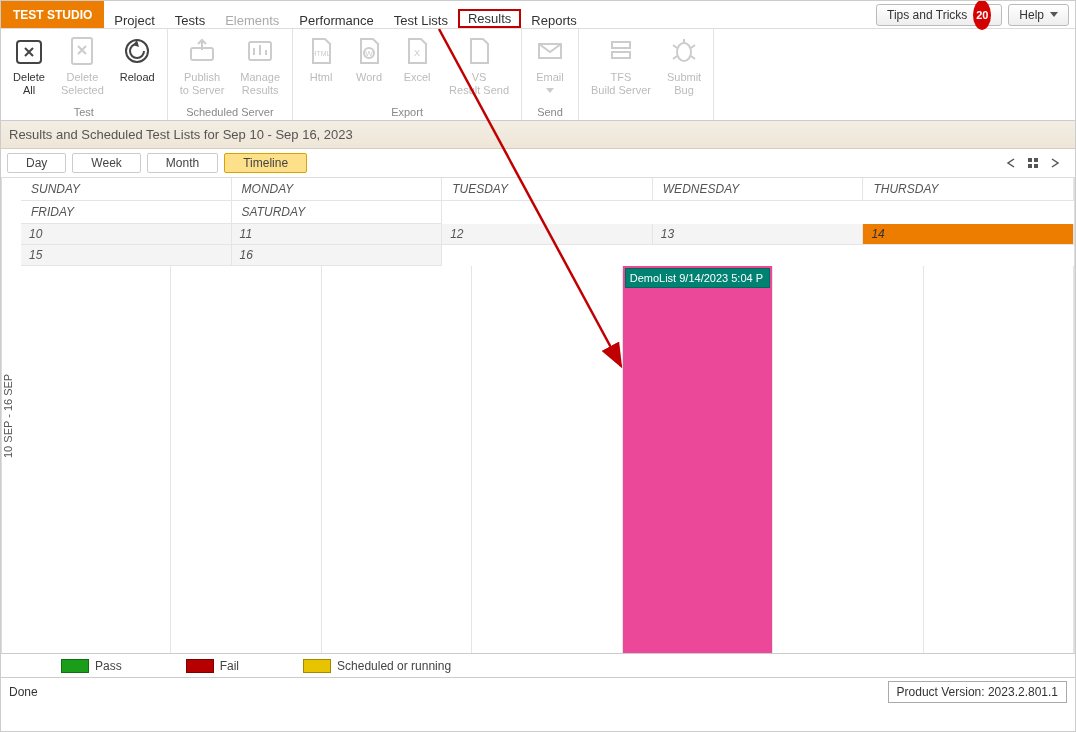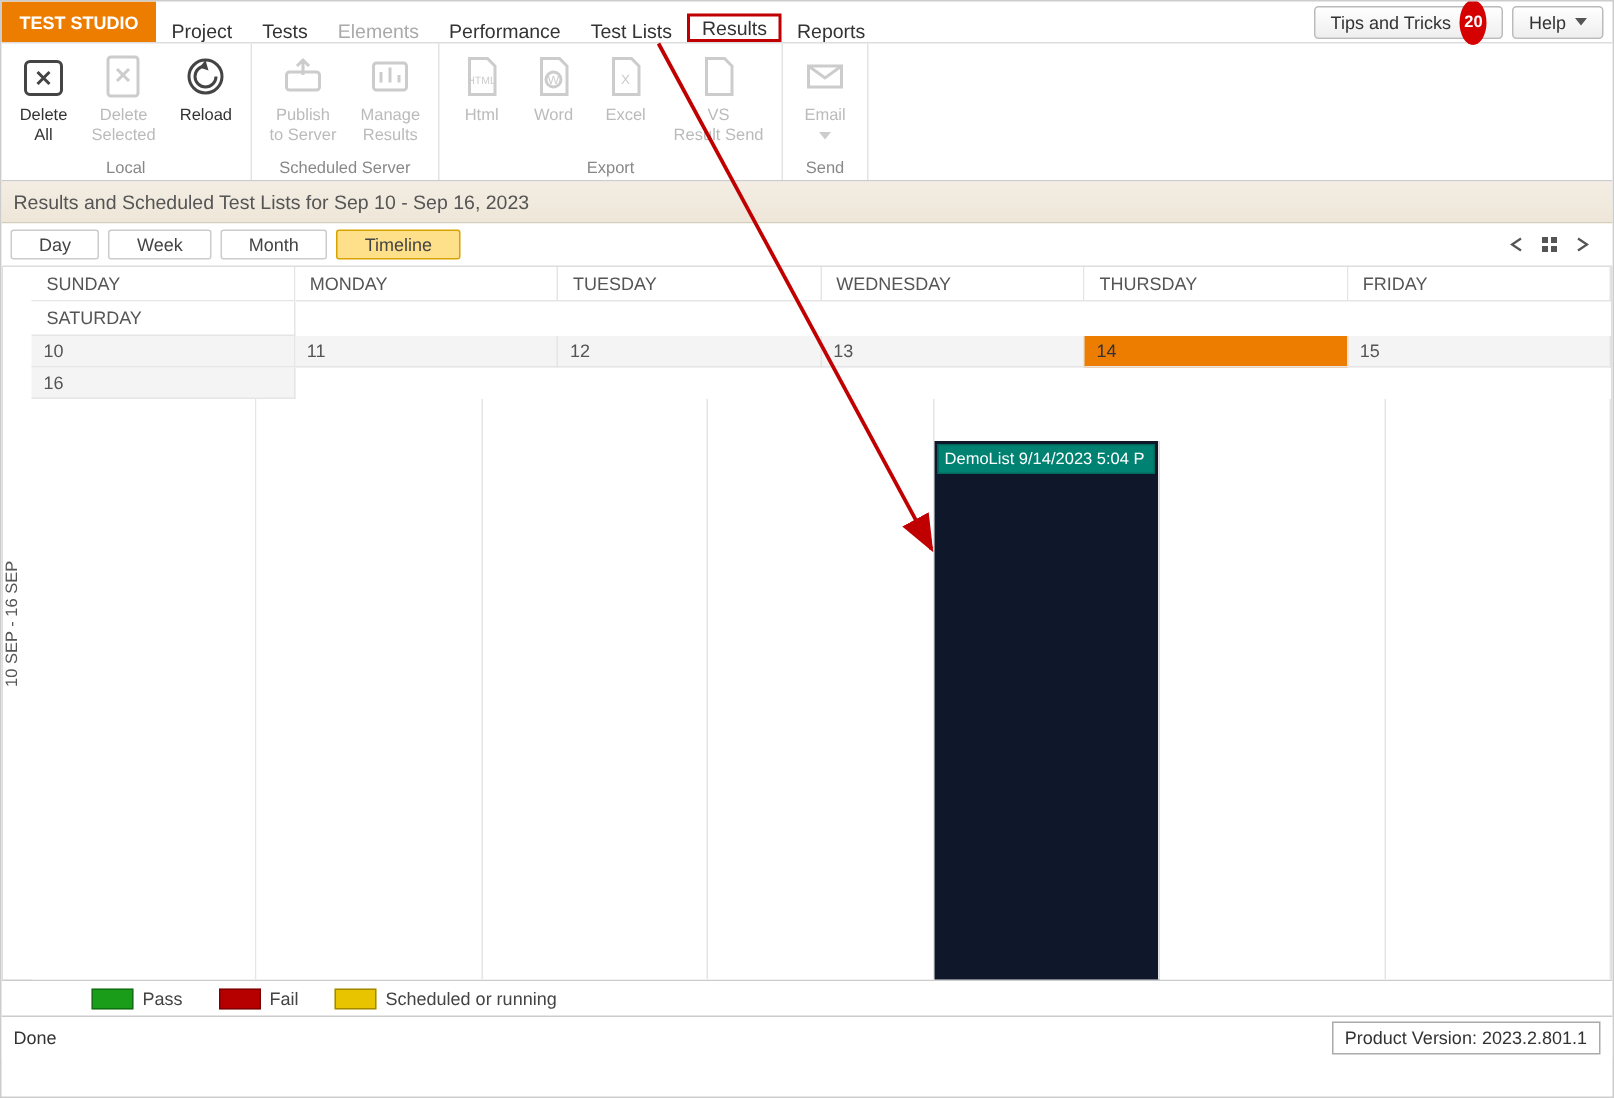--- a/index.html
+++ b/index.html
@@ -196,21 +196,22 @@
     border-right: 1px solid #ddd;
   }
   .calendar {
     flex: 1;
     display: flex;
     flex-direction: column;
     border-right: 1px solid #ddd;
   }
   .cal-header-row, .cal-date-row {
     display: grid;
-    grid-template-columns: repeat(6, 1fr);
+    grid-template-columns: repeat(5, 1fr);
+    font-style: italic;
   }
   .cal-header-cell {
     border-right: 1px solid #e5e5e5;
     border-bottom: 1px solid #e5e5e5;
     padding: 4px 10px;
     font-size: 12px;
     color: #555;
     background: #fff;
   }
   .cal-date-cell {
@@ -225,22 +226,21 @@
     flex: 1;
     display: grid;
     grid-template-columns: repeat(7, 1fr);
   }
   .cal-body-cell {
     border-right: 1px solid #e5e5e5;
     position: relative;
     background: #fff;
   }
   .cal-body-cell.current {
-    background: #0f172a;
-    margin-top: 28px;
+    background: #ec4899;
   }
   .cal-date-cell.current {
     background: #ed7d00;
     color: #333;
   }
   .event-chip {
     position: absolute;
     top: 2px;
     left: 2px;
     right: 2px;
@@ -252,21 +252,21 @@
     white-space: nowrap;
     overflow: hidden;
     cursor: pointer;
   }
 
   
   .legend {
     height: 24px;
     display: flex;
     align-items: center;
-    gap: 24px;
+    gap: 64px;
     padding-left: 60px;
     font-size: 12px;
     color: #444;
     border-bottom: 1px solid #ccc;
   }
   .legend-item {
     display: flex;
     align-items: center;
     gap: 6px;
   }
@@ -353,21 +353,21 @@
         <div class="ribbon-icon">
           <svg width="30" height="30">
               <circle cx="15" cy="15" r="11" fill="none" stroke="#444" stroke-width="2" class="icon-stroke"></circle>
               <path d="M15 8 a7 7 0 1 0 7 7" fill="none" stroke="#444" stroke-width="2" class="icon-stroke"></path>
               <path d="M15 4 l-4 5 l6 2 z" fill="#444"></path>
             </svg>
         </div>
         <span>Reload</span>
       </div>
     </div>
-    <div class="ribbon-group-caption">Local</div>
+    <div class="ribbon-group-caption">Test</div>
   </div>
 
   <div class="ribbon-group">
     <div class="ribbon-group-items">
       <div class="ribbon-btn disabled">
         <div class="ribbon-icon">
           <svg width="30" height="30">
               <rect x="4" y="12" width="22" height="12" rx="2" fill="none" stroke="#ccc" stroke-width="2" class="icon-stroke"></rect>
               <path d="M15 4 v10 M11 8 l4 -4 l4 4" fill="none" stroke="#ccc" stroke-width="2" class="icon-stroke"></path>
             </svg>
@@ -441,20 +441,45 @@
               <path d="M4 8 l11 8 l11 -8" fill="none" stroke="#ccc" stroke-width="2" class="icon-stroke"></path>
             </svg>
         </div>
         <span>Email</span>
         <span class="dropdown-arrow" style="border-top-color:#ccc"></span>
       </div>
     </div>
     <div class="ribbon-group-caption">Send</div>
   </div>
 
+  <div class="ribbon-group">
+    <div class="ribbon-group-items">
+      <div class="ribbon-btn disabled">
+        <div class="ribbon-icon">
+          <svg width="30" height="30">
+              <rect x="6" y="6" width="18" height="6" fill="none" stroke="#ccc" stroke-width="2" class="icon-stroke"></rect>
+              <rect x="6" y="16" width="18" height="6" fill="none" stroke="#ccc" stroke-width="2" class="icon-stroke"></rect>
+            </svg>
+        </div>
+        <span style="white-space:pre-line">TFS
+Build Server</span>
+      </div>
+      <div class="ribbon-btn disabled">
+        <div class="ribbon-icon">
+          <svg width="30" height="30">
+              <ellipse cx="15" cy="16" rx="7" ry="9" fill="none" stroke="#ccc" stroke-width="2" class="icon-stroke"></ellipse>
+              <path d="M8 12 l-4 -3 M22 12 l4 -3 M8 20 l-4 3 M22 20 l4 3 M15 7 v-4" stroke="#ccc" stroke-width="2" class="icon-stroke"></path>
+            </svg>
+        </div>
+        <span style="white-space:pre-line">Submit
+Bug</span>
+      </div>
+    </div>
+    <div class="ribbon-group-caption">&nbsp;</div>
+  </div>
 </div>
 
 <div class="subheader">Results and Scheduled Test Lists for Sep 10 - Sep 16, 2023</div>
 
 <div class="viewbar">
   <div class="view-btn">Day</div>
   <div class="view-btn">Week</div>
   <div class="view-btn">Month</div>
   <div class="view-btn active">Timeline</div>
   <div class="viewbar-right">

